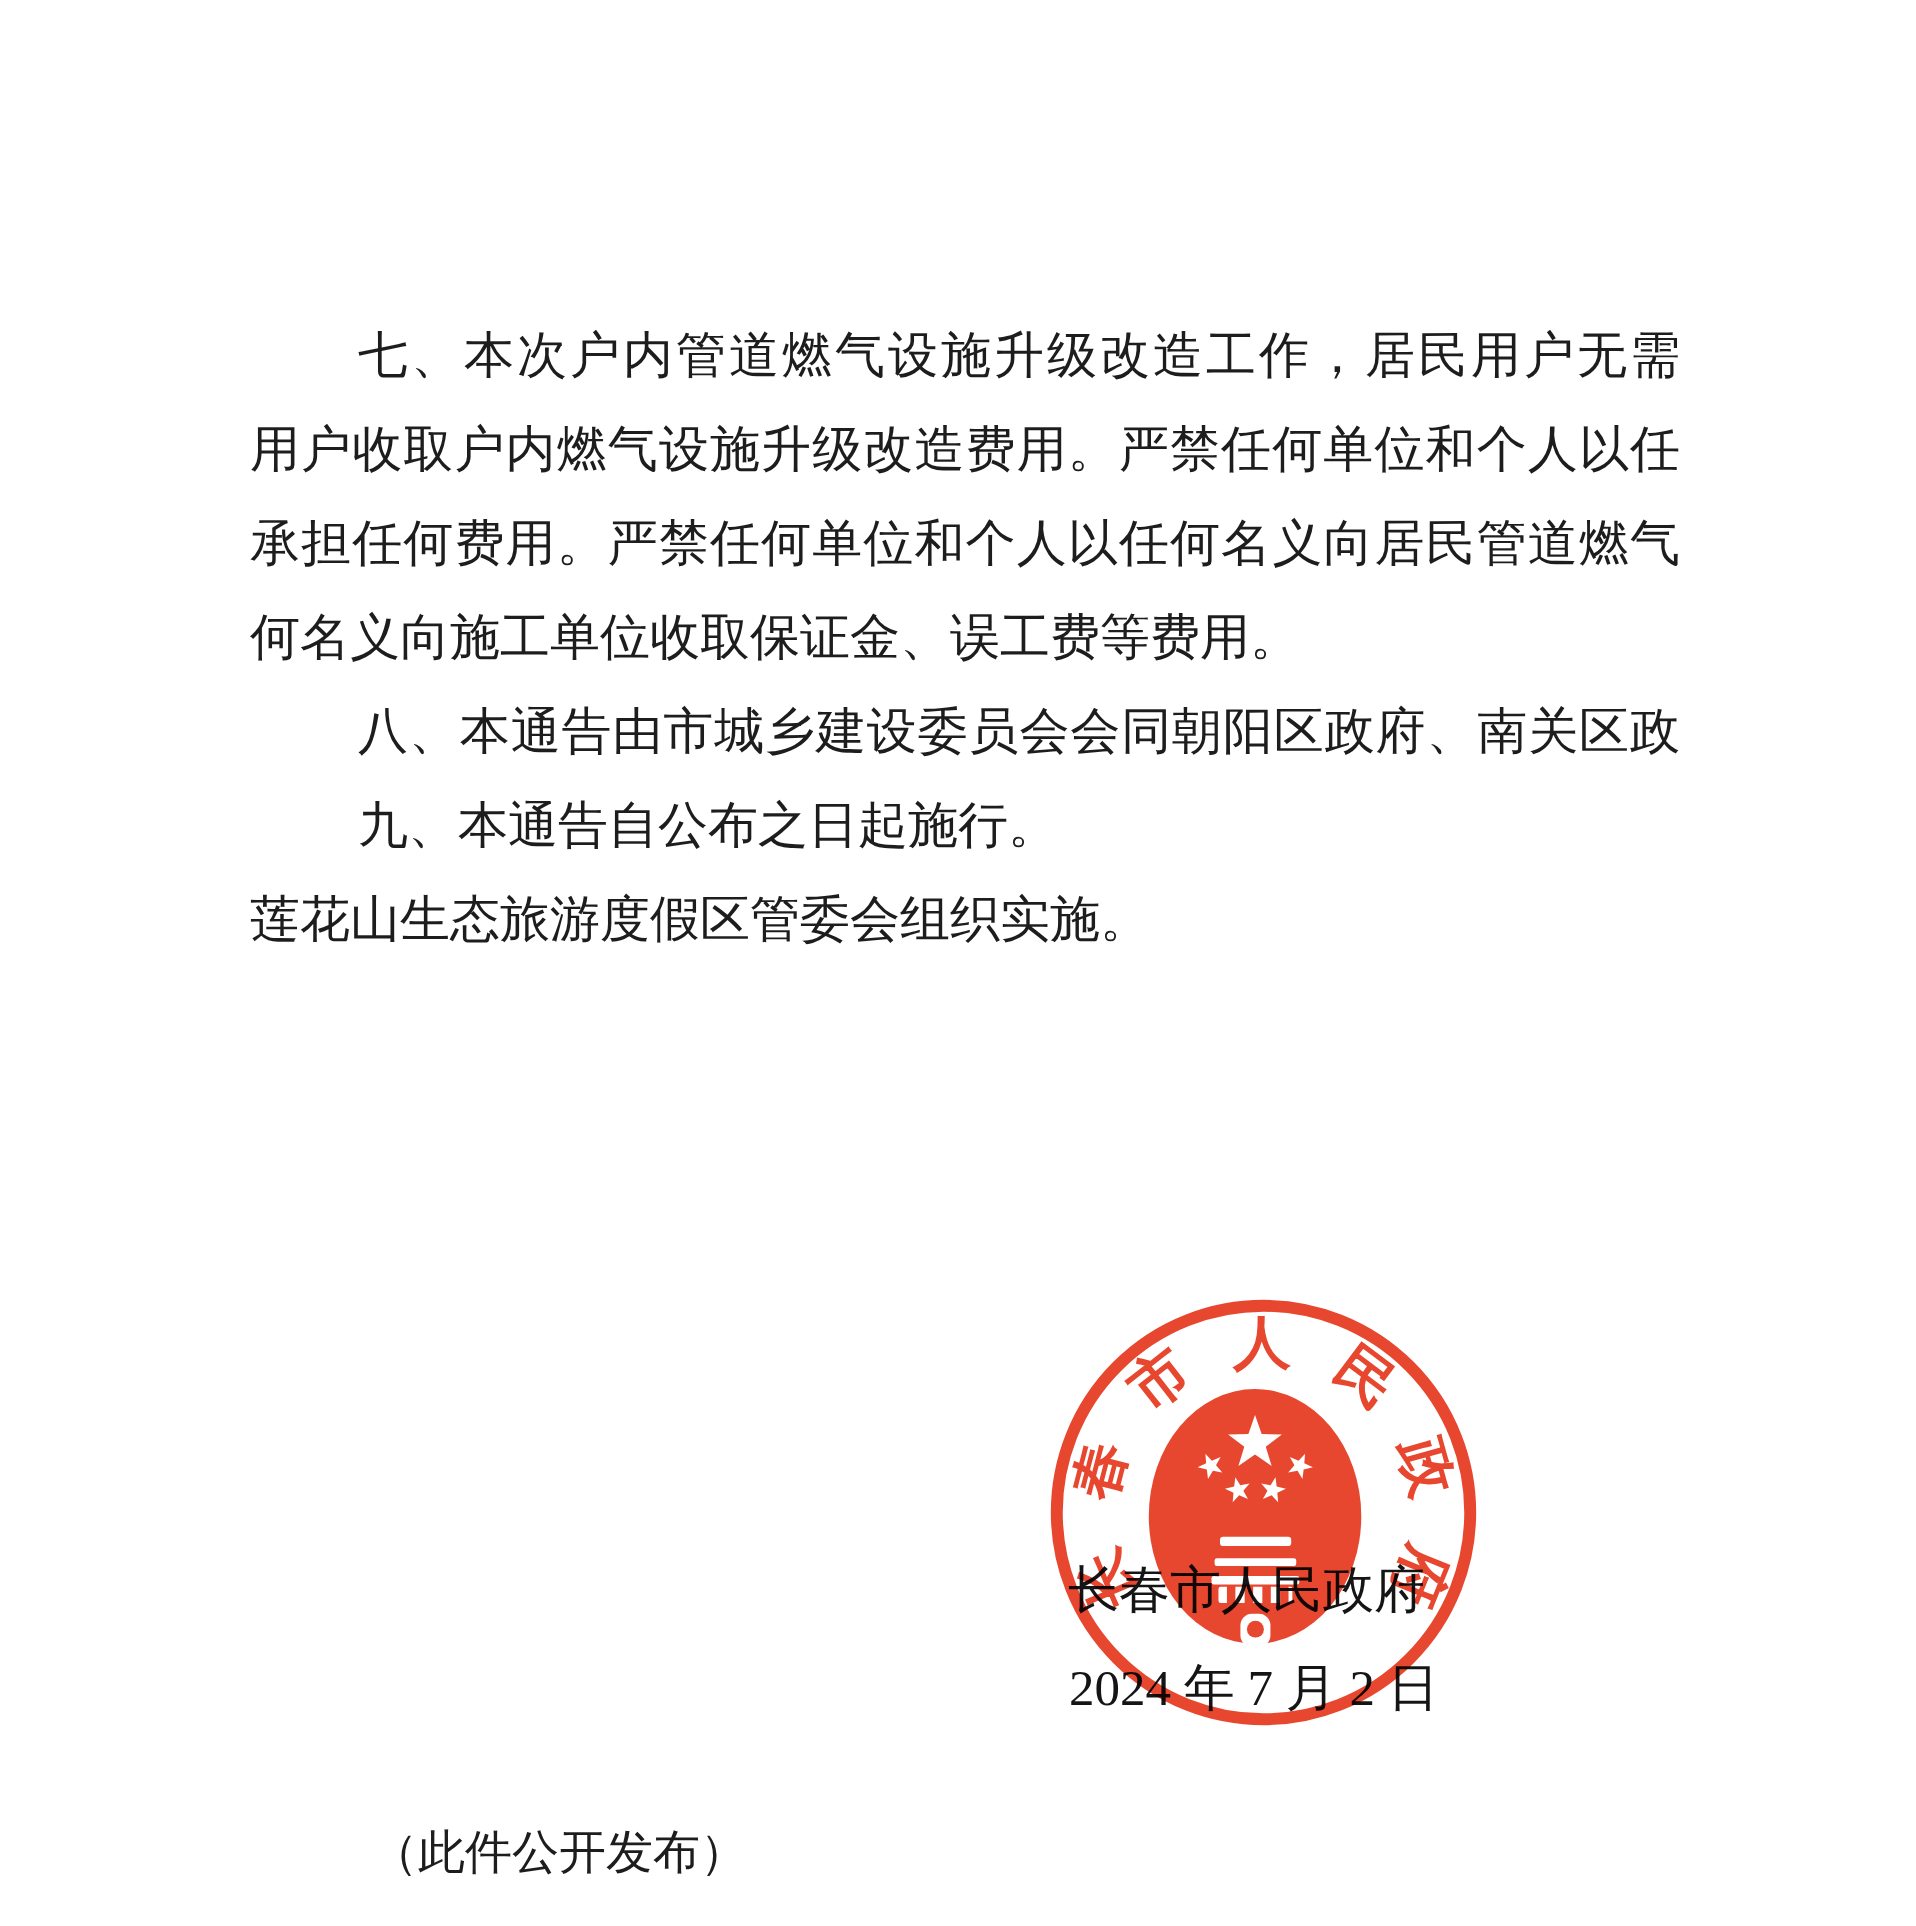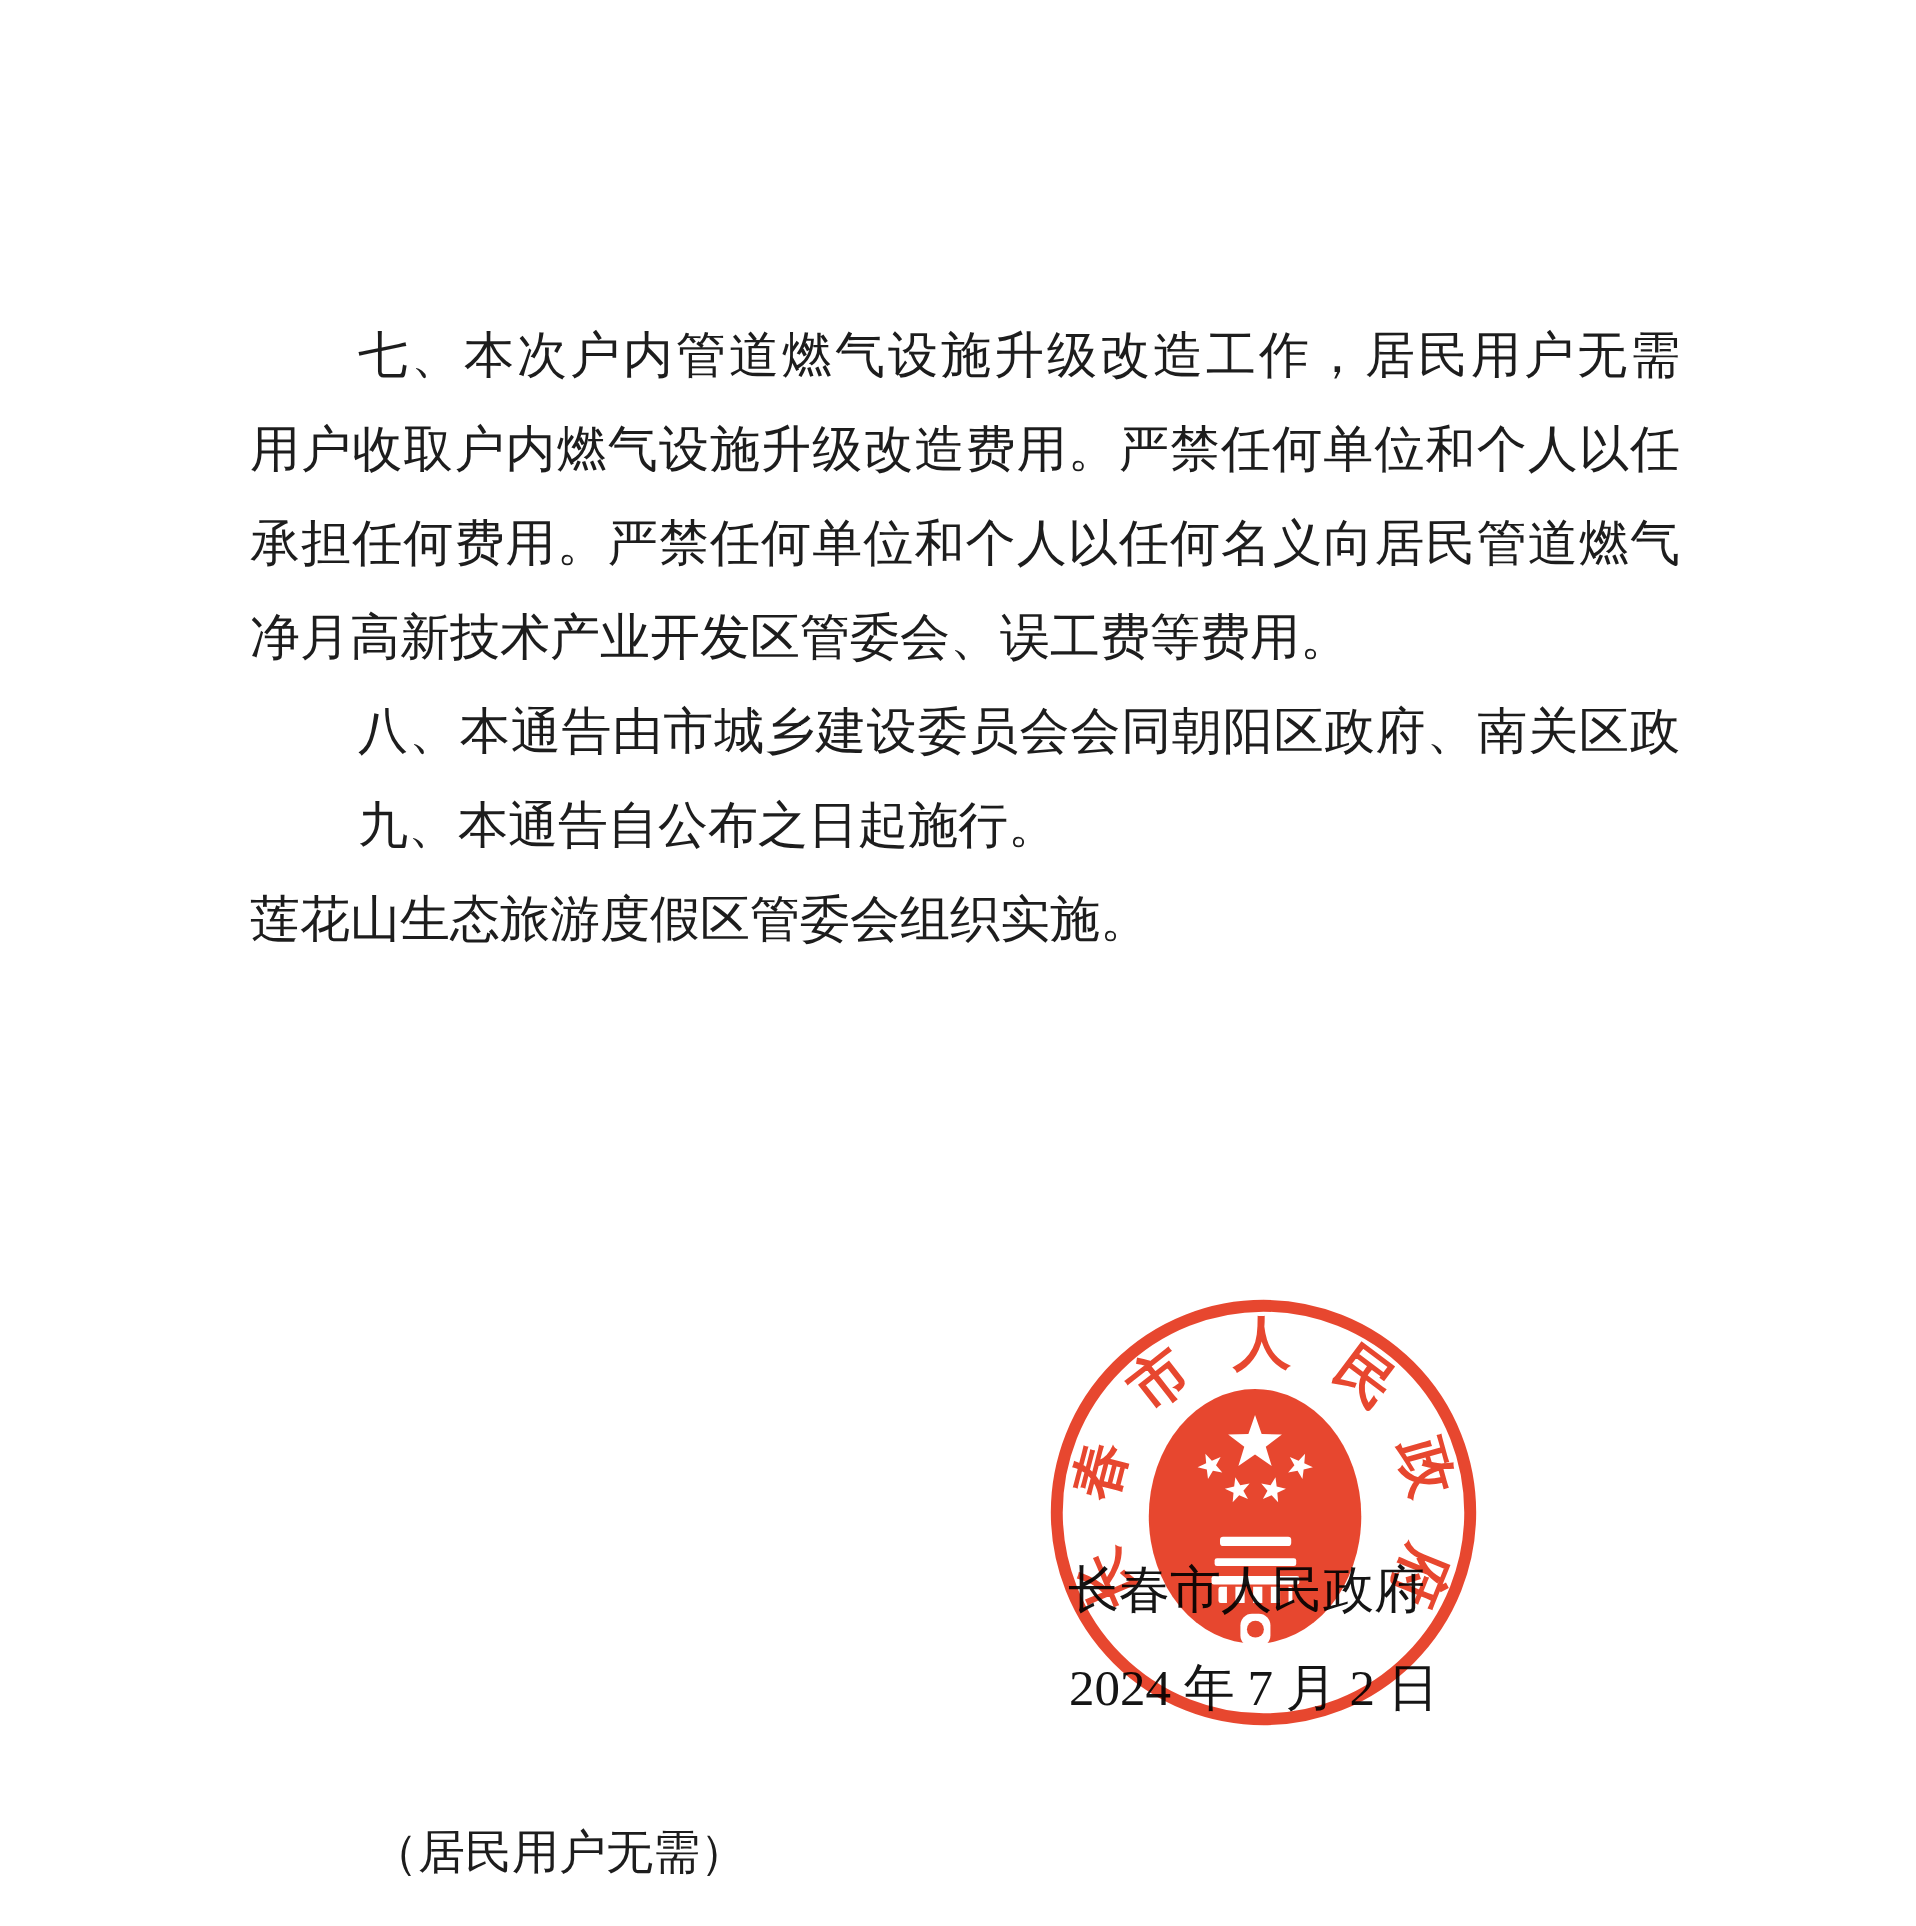--- a/index.html
+++ b/index.html
@@ -71,31 +71,31 @@
 </style>
 </head>
 <body>
 
 <div class="page">
 
   <div class="body-block">
     <div class="line indent fill">七、本次户内管道燃气设施升级改造工作，居民用户无需</div>
     <div class="line fill">用户收取户内燃气设施升级改造费用。严禁任何单位和个人以任</div>
     <div class="line fill">承担任何费用。严禁任何单位和个人以任何名义向居民管道燃气</div>
-    <div class="line last">净月高新技术产业开发区管委会、误工费等费用。</div>
+    <div class="line last">何名义向施工单位收取保证金、误工费等费用。</div>
     <div class="line indent fill">八、本通告由市城乡建设委员会会同朝阳区政府、南关区政</div>
     <div class="line indent last">九、本通告自公布之日起施行。</div>
     <div class="line last">莲花山生态旅游度假区管委会组织实施。</div>
   </div>
 
   <div class="issuer-line">长春市人民政府</div>
 
   <div class="date-line">2024 年 7 月 2 日</div>
 
-  <div class="note-line">（居民用户无需）</div>
+  <div class="note-line">（此件公开发布）</div>
 
   <svg class="seal" viewBox="0 0 1130 1130" xmlns="http://www.w3.org/2000/svg" aria-hidden="true">
     <defs>
       <polygon id="star5" points="0,-75 17.6,-24.3 71.3,-23.2 28.5,9.3 44.1,60.7 0,30 -44.1,60.7 -28.5,9.3 -71.3,-23.2 -17.6,-24.3"></polygon>
     </defs>
 
     <circle cx="565" cy="565" r="537" fill="none" stroke="#e6391f" stroke-width="31"></circle>
 
     <g fill="#e6391f" font-family="Liberation Serif, DejaVu Serif, serif" font-size="150" font-weight="bold" text-anchor="middle">
       <text transform="translate(160.1,737.0) rotate(-113)" dominant-baseline="central">长</text>

